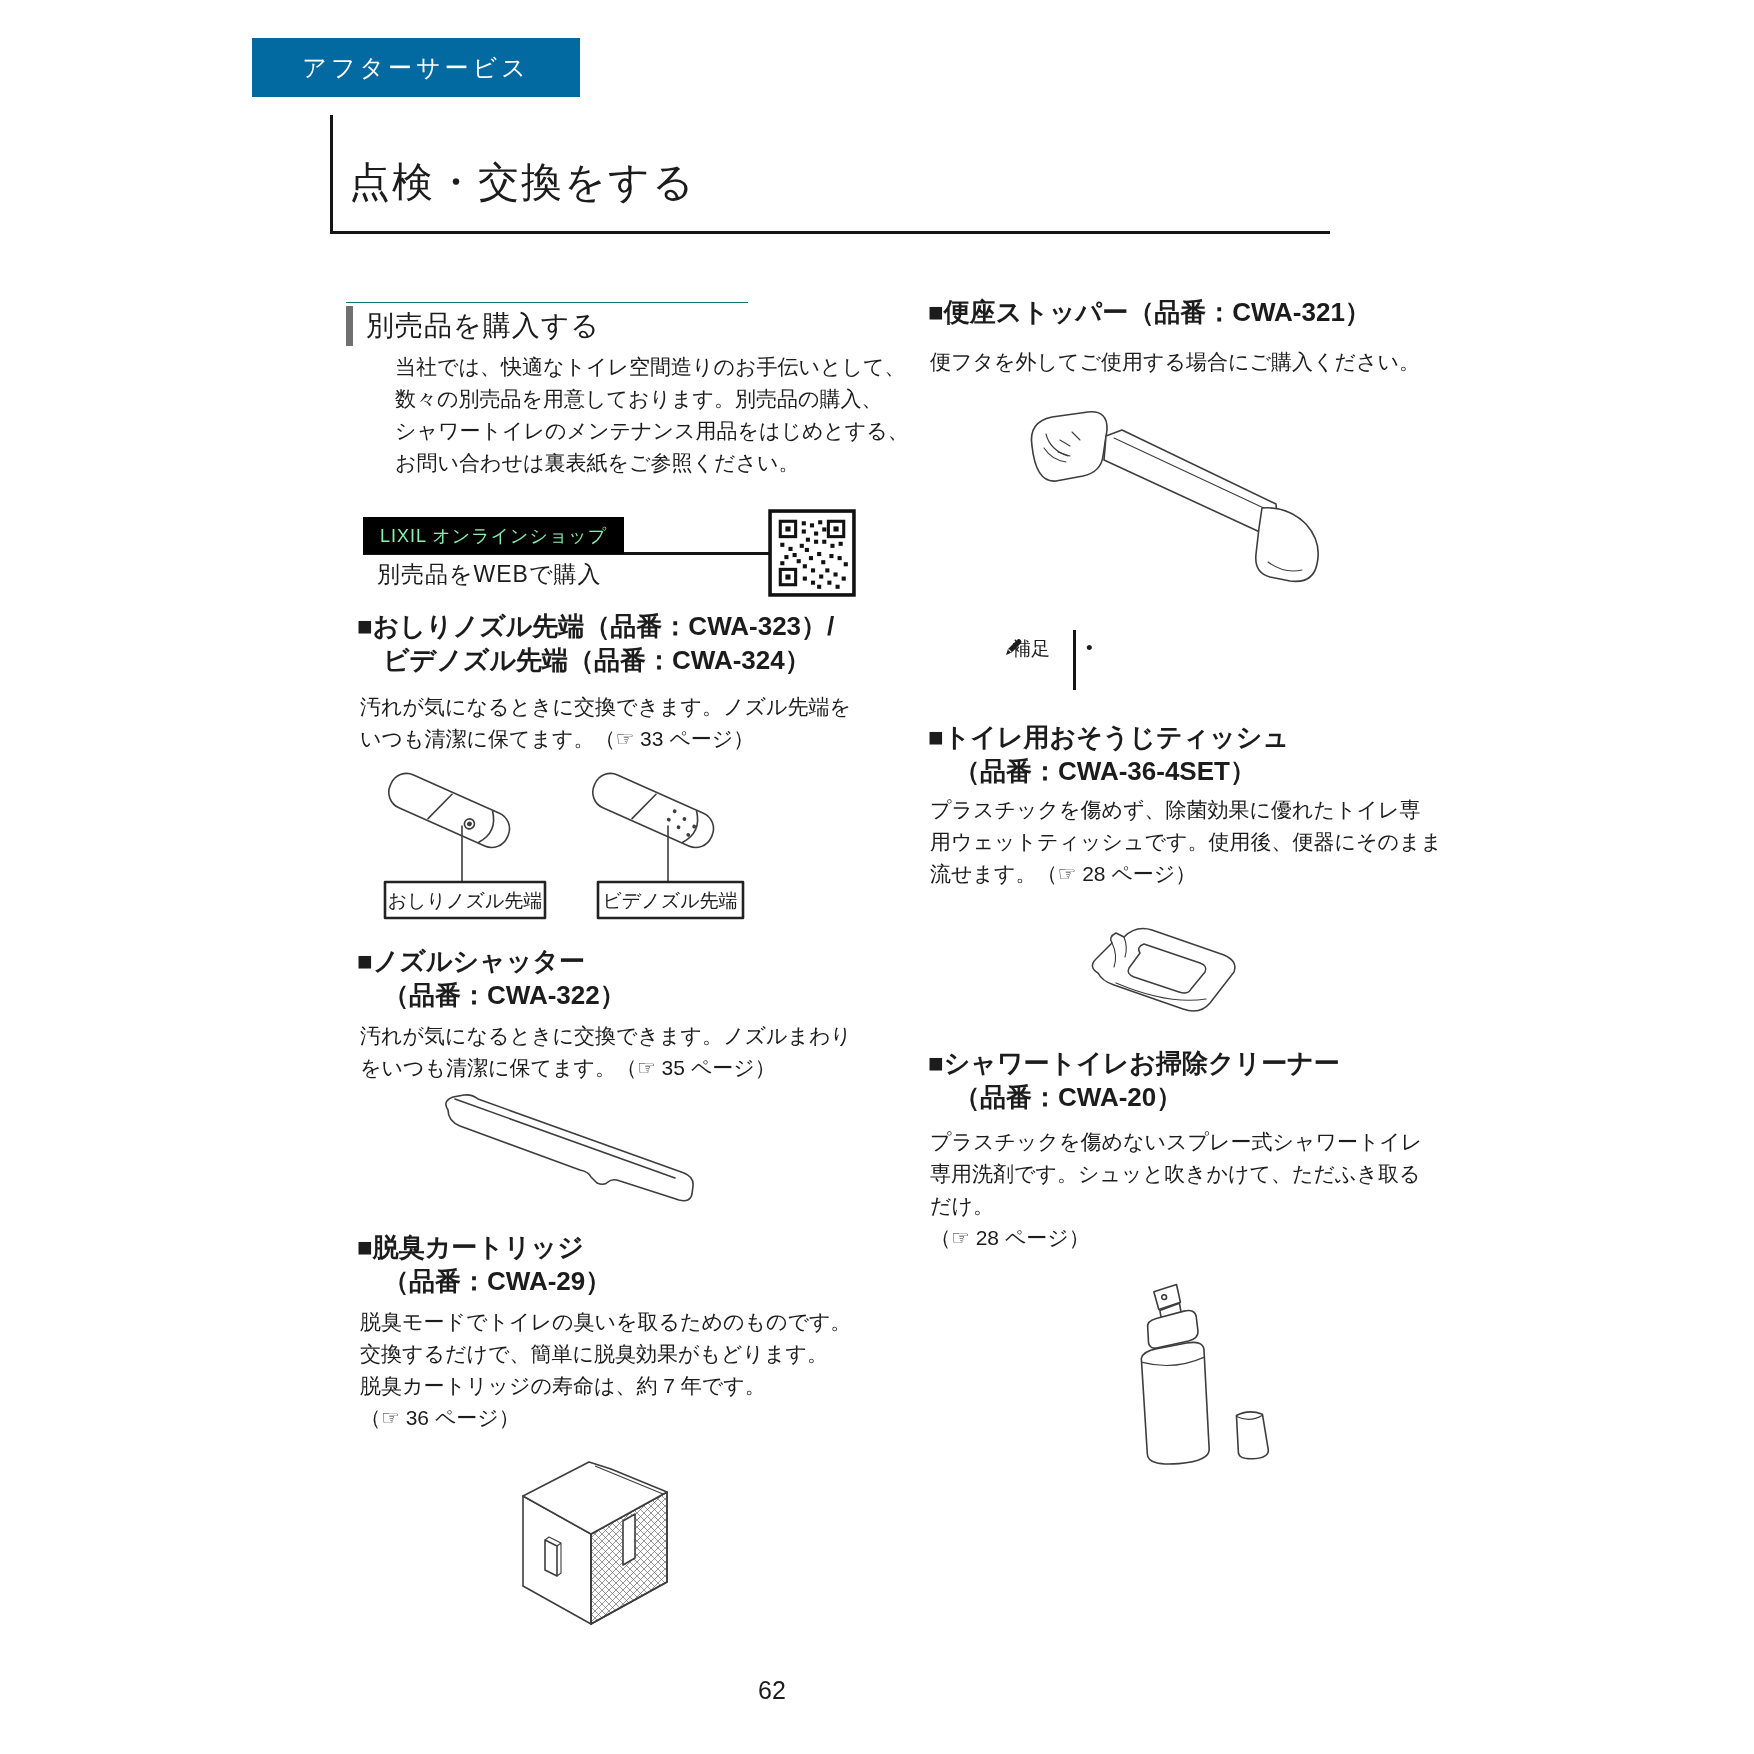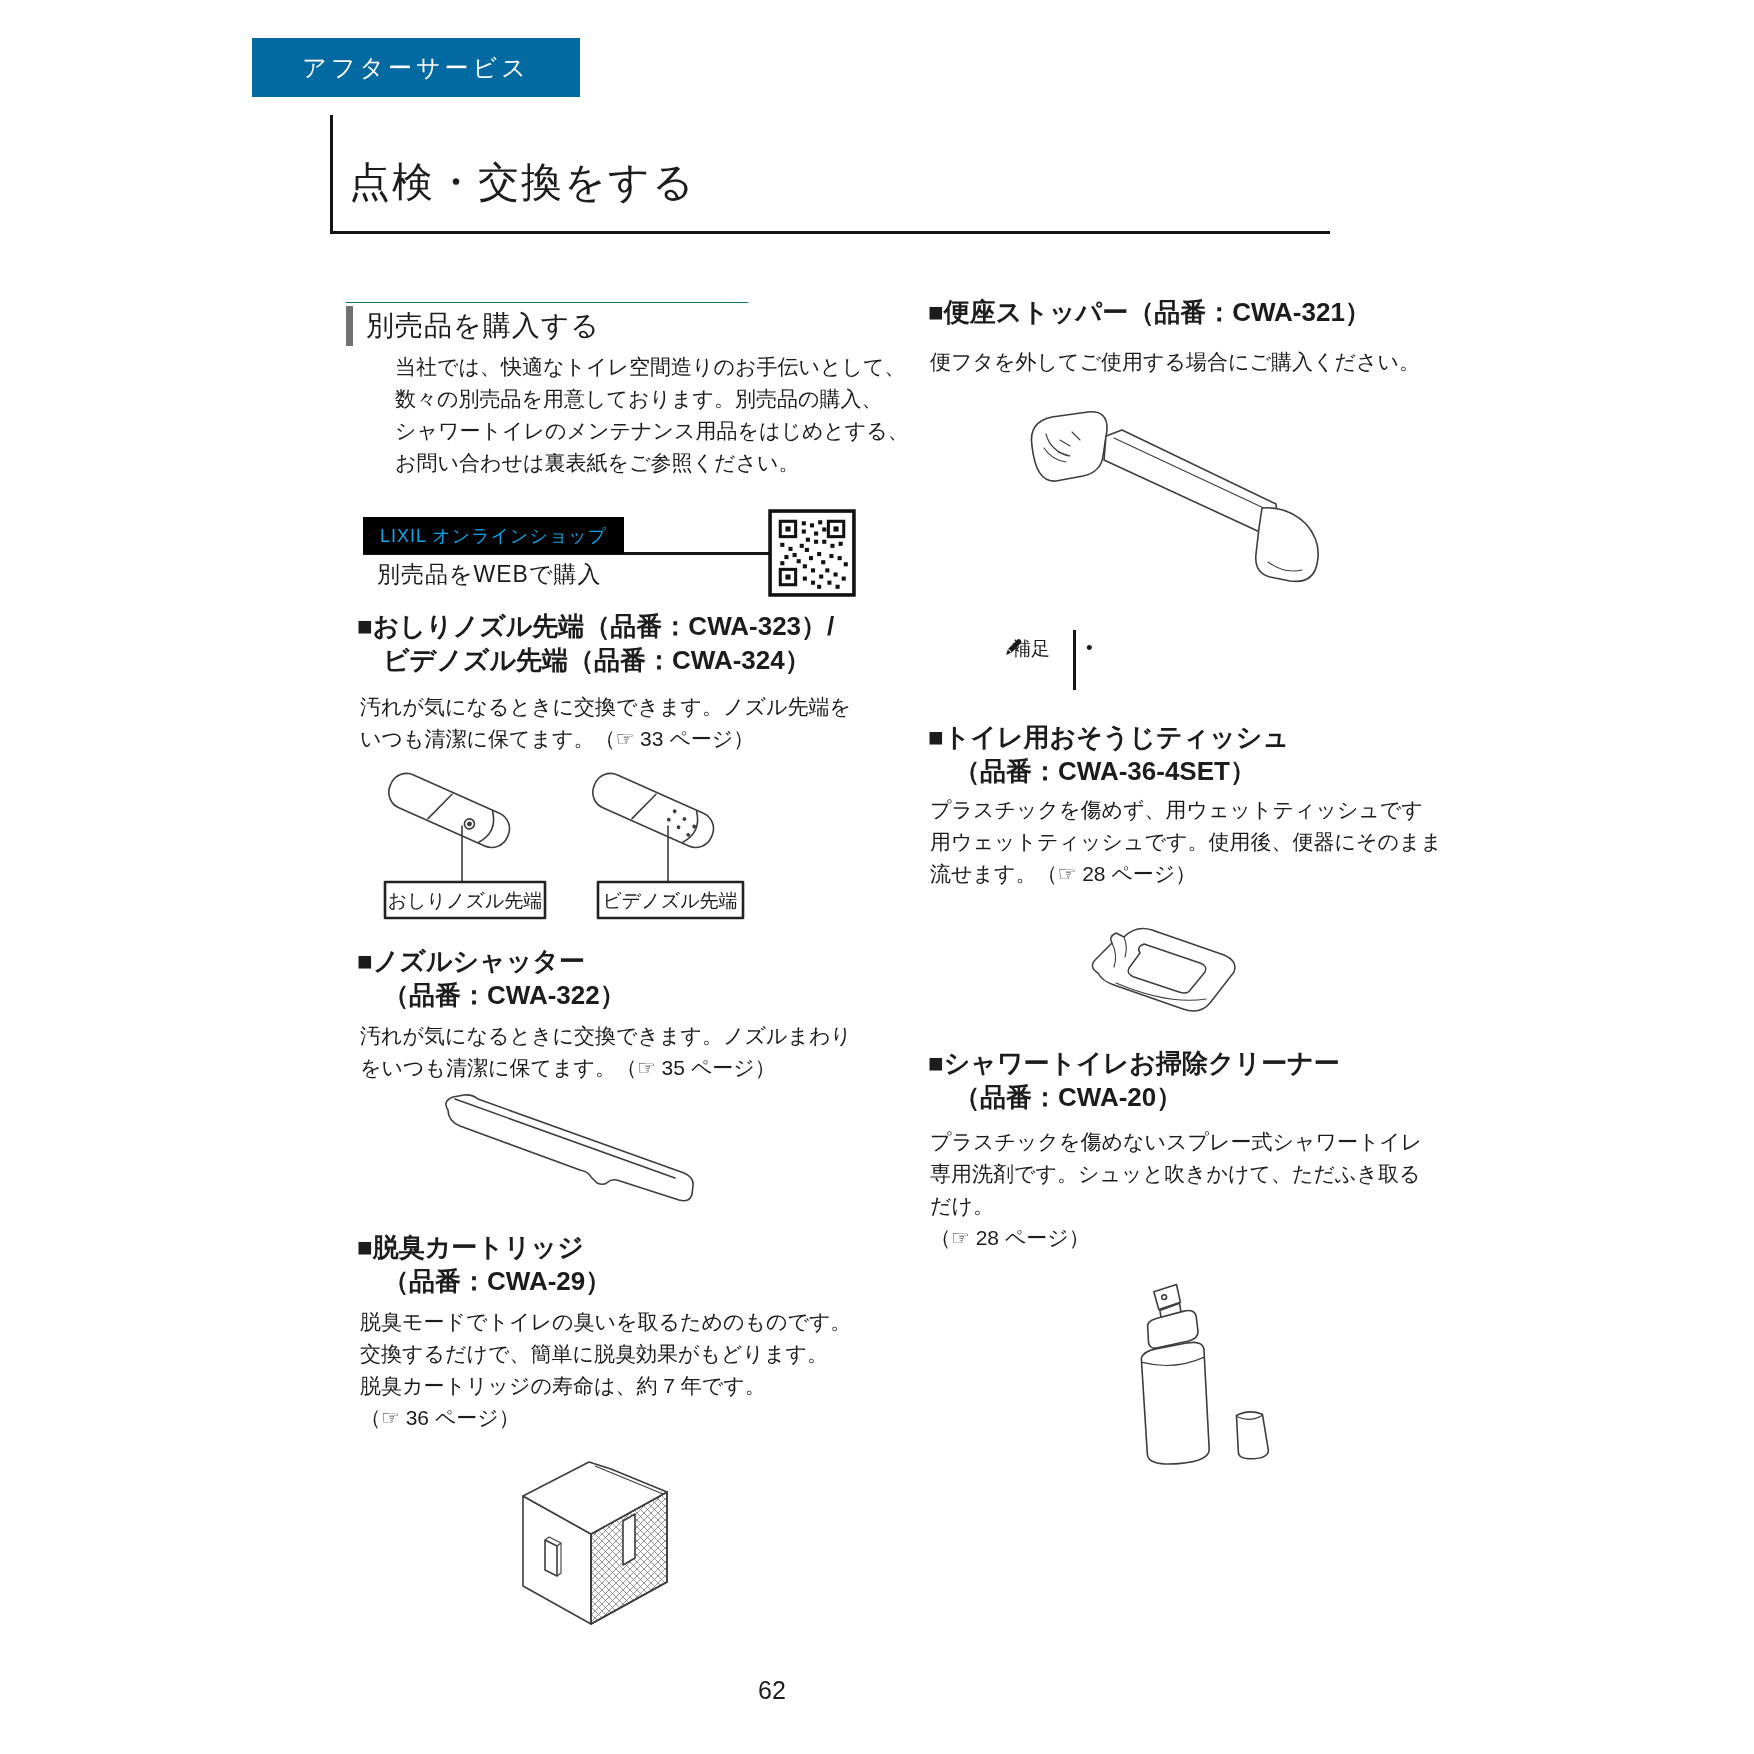--- a/index.html
+++ b/index.html
@@ -10,21 +10,21 @@
        display:flex;align-items:center;justify-content:center;}
   .vbar{background:#151515;}
   .hline{background:#151515;}
   .title{font-size:41px;letter-spacing:2px;}
   .sec-head{border-top:1px solid #0f766e;display:flex;align-items:center;height:46px;}
   .sec-head .gbar{width:7px;height:40px;background:#707070;}
   .sec-head .stxt{font-size:28px;margin-left:13px;font-weight:500;letter-spacing:1px;}
   .body21{font-size:21px;line-height:32px;white-space:nowrap;}
   .head26{font-size:26px;line-height:34px;font-weight:600;white-space:nowrap;}
   .head26 .indent{margin-left:26px;}
-  .badge{background:#000;color:#0ea5e9;font-size:18px;height:37px;display:flex;align-items:center;
+  .badge{background:#000;color:#86efac;font-size:18px;height:37px;display:flex;align-items:center;
          padding:0 17px;letter-spacing:1px;white-space:nowrap;}
   .caption{font-size:23px;letter-spacing:1px;white-space:nowrap;}
   .note-label{font-size:19px;white-space:nowrap;}
   .note-text{font-size:19px;line-height:30px;white-space:nowrap;}
   .footer{width:1544px;text-align:center;font-size:25px;}
   svg text{font-family:"Liberation Sans","DejaVu Sans",sans-serif;}
 </style>
 </head>
 <body>
 
@@ -217,21 +217,21 @@
   </div>
   <div class="abs note-label" style="left:1012px;top:636px;font-family:Liberation Mono, monospace;">補足</div>
   <div class="abs vbar" style="left:1073px;top:630px;width:2.5px;height:60px;"></div>
   <div class="abs note-text" style="left:1086px;top:633px;">•</div>
 
   <div class="abs head26" style="left:928px;top:720px;">
     <div>■トイレ用おそうじティッシュ</div>
     <div class="indent">（品番：CWA-36-4SET）</div>
   </div>
   <div class="abs body21" style="left:930px;top:794px;">
-    <div>プラスチックを傷めず、用ウェットティッシュです</div>
+    <div>プラスチックを傷めず、除菌効果に優れたトイレ専</div>
     <div>用ウェットティッシュです。使用後、便器にそのまま</div>
     <div>流せます。（☞ 28 ページ）</div>
   </div>
   <div class="abs" style="left:1078px;top:913px;width:190px;height:115px;">
     <svg viewBox="0 0 190 115" width="190" height="115">
       <g stroke="#3d3d3d" stroke-width="1.5" fill="#fff" stroke-linejoin="round" stroke-linecap="round">
         <path d="M20,60 Q10,54 18,46 L34,30 Q30,24 38,20 L46,24 Q58,12 74,17 L146,42 Q160,48 156,59 L132,90 Q122,102 105,96 L36,72 Q24,68 20,60 Z"></path>
         <path d="M62,40 Q58,34 66,31 L122,50 Q130,53 127,59 L113,76 Q110,82 101,79 L56,64 Q48,61 51,55 Z"></path>
         <path d="M34,30 Q40,42 36,54 M46,24 Q50,34 47,44" fill="none" stroke-width="1.1"></path>
         <path d="M38,70 Q90,92 128,86" fill="none" stroke-width="1.1"></path>

